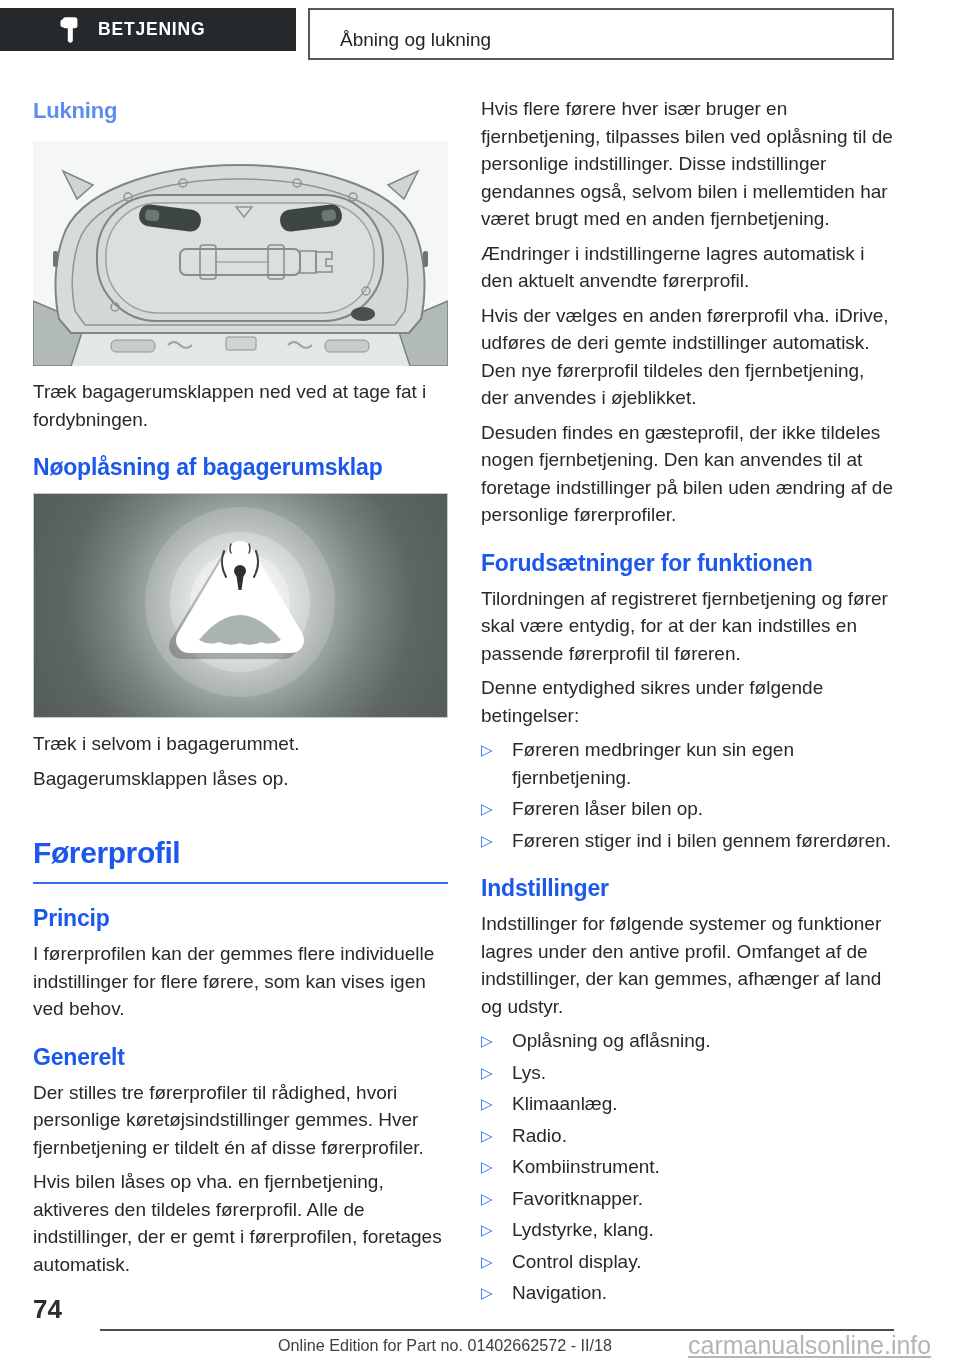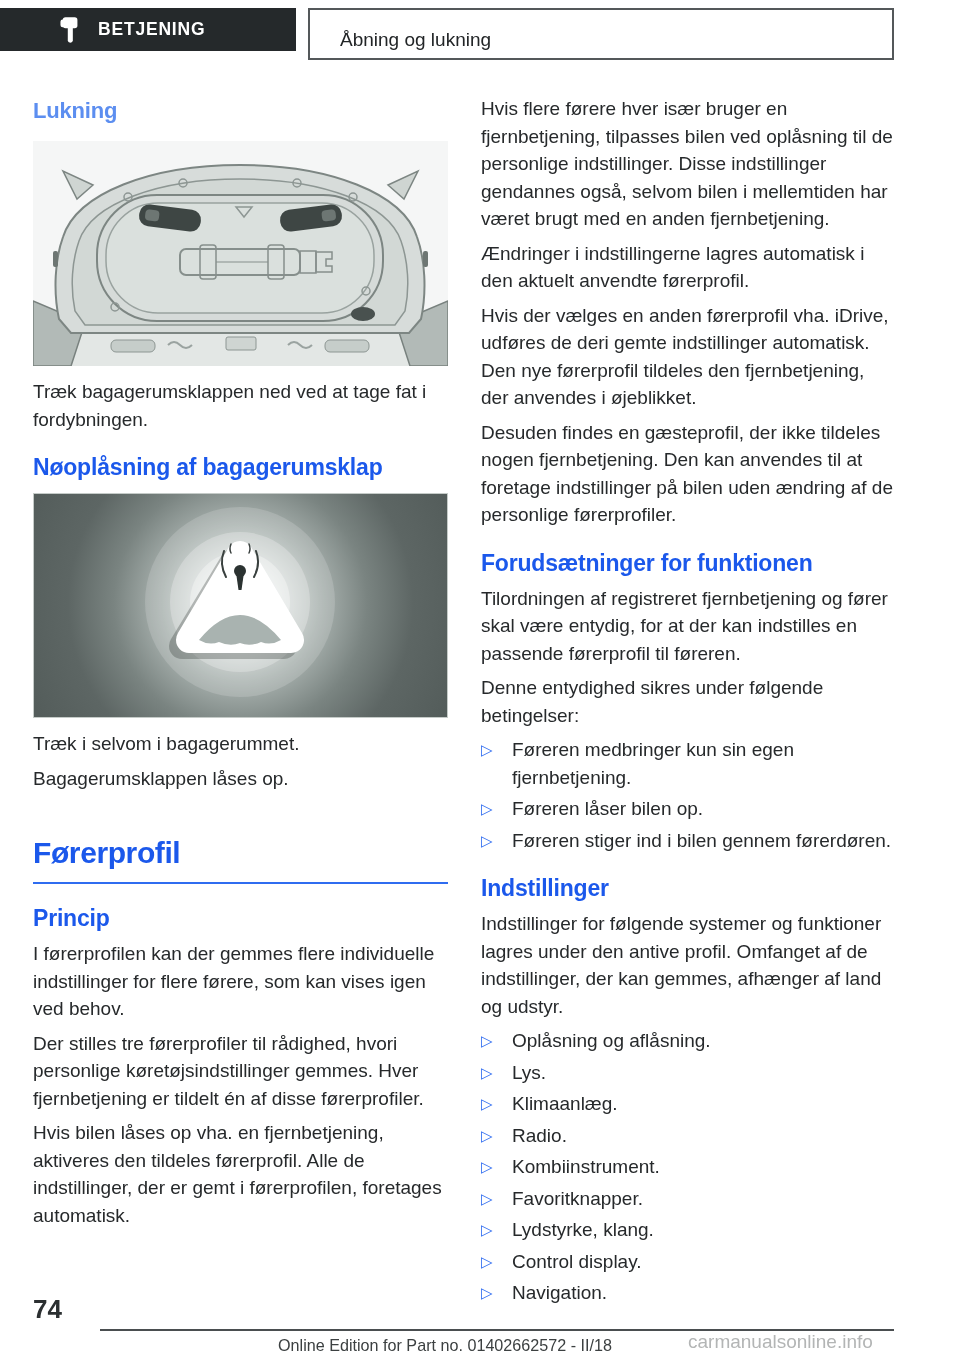--- a/index.html
+++ b/index.html
@@ -55,21 +55,21 @@
   .li .mk{flex:0 0 31px;color:#2f6cf0;font-size:15px;line-height:27.5px;}
   .li .tx{flex:1;}
 
   
   .pgnum{position:absolute;left:33px;top:1294px;font-size:26px;font-weight:bold;color:#2b2f31;}
   .footline{position:absolute;left:100px;top:1329px;width:794px;height:2px;background:#4a4e50;}
   .edition{
     position:absolute;left:278px;top:1336px;font-size:17px;color:#3c4041;
     transform:scaleX(0.95);transform-origin:left top;white-space:nowrap;
   }
-  .watermark{position:absolute;left:688px;top:1331px;font-size:19px;color:#b3b5b5;white-space:nowrap;}
+  .watermark{position:absolute;left:688px;top:1331px;font-size:25px;color:#b3b5b5;white-space:nowrap;text-decoration:underline;}
 </style>
 </head>
 <body>
 
 <div class="page">
 
   <div class="hdr-left">
     <span class="hand">
       <svg width="22" height="30" viewBox="0 0 24 32">
         <g fill="#ffffff">
@@ -176,20 +176,21 @@
     </div>
 
     <p>Træk i selvom i bagagerummet.</p>
     <p>Bagagerumsklappen låses op.</p>
 
     <h2>Førerprofil</h2>
 
     <h3>Princip</h3>
     <p>I førerprofilen kan der gemmes flere individuelle indstillinger for flere førere, som kan vises igen ved behov.</p>
 
+    <h3>Generelt</h3>
     <p>Der stilles tre førerprofiler til rådighed, hvori personlige køretøjsindstillinger gemmes. Hver fjernbetjening er tildelt én af disse førerprofiler.</p>
     <p>Hvis bilen låses op vha. en fjernbetjening, aktiveres den tildeles førerprofil. Alle de indstillinger, der er gemt i førerprofilen, foretages automatisk.</p>
   </div>
 
   <div class="col col-right">
     <p>Hvis flere førere hver især bruger en fjernbetjening, tilpasses bilen ved oplåsning til de personlige indstillinger. Disse indstillinger gendannes også, selvom bilen i mellemtiden har været brugt med en anden fjernbetjening.</p>
     <p>Ændringer i indstillingerne lagres automatisk i den aktuelt anvendte førerprofil.</p>
     <p>Hvis der vælges en anden førerprofil vha. iDrive, udføres de deri gemte indstillinger automatisk. Den nye førerprofil tildeles den fjernbetjening, der anvendes i øjeblikket.</p>
     <p>Desuden findes en gæsteprofil, der ikke tildeles nogen fjernbetjening. Den kan anvendes til at foretage indstillinger på bilen uden ændring af de personlige førerprofiler.</p>
 

